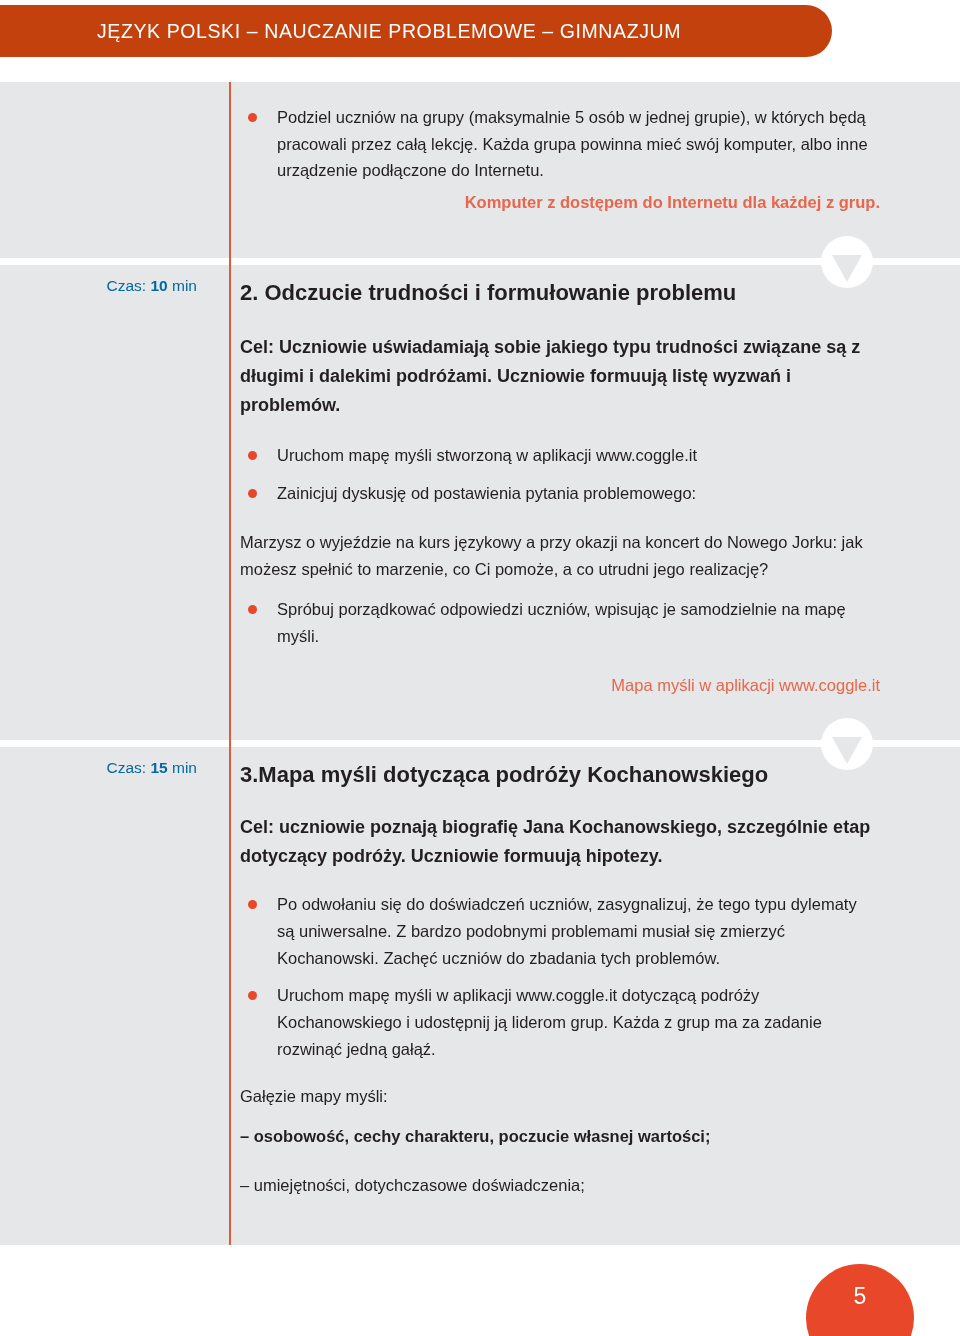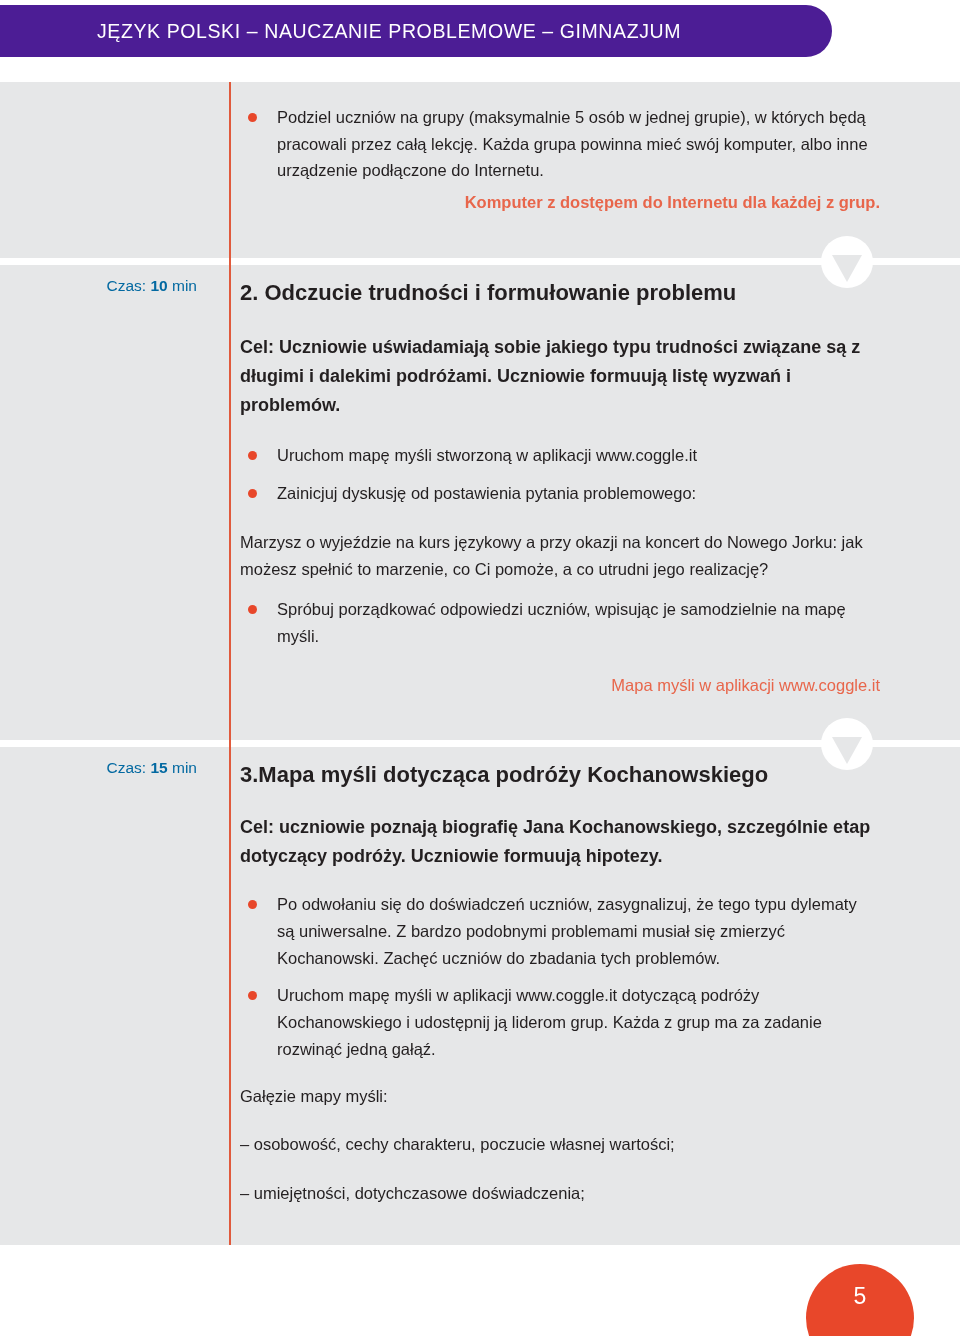--- a/index.html
+++ b/index.html
@@ -15,21 +15,21 @@
     overflow: hidden;
   }
 
   
   .header-banner {
     position: absolute;
     left: 0;
     top: 5px;
     width: 832px;
     height: 52px;
-    background: #4c1d95;
+    background: #c2410c;
     border-top-right-radius: 26px;
     border-bottom-right-radius: 26px;
     display: flex;
     align-items: center;
     text-align: right;
   }
   .header-title {
     color: #FFFFFF;
     font-size: 19.5px;
     letter-spacing: 0.6px;
@@ -281,21 +281,21 @@
           <span class="dot"></span>
           <span>Po odwołaniu się do doświadczeń uczniów, zasygnalizuj, że tego typu dylematy są uniwersalne. Z bardzo podobnymi problemami musiał się zmierzyć Kochanowski. Zachęć uczniów do zbadania tych problemów.</span>
         </li>
         <li style="margin-top:11px;">
           <span class="dot"></span>
           <span>Uruchom mapę myśli w aplikacji www.coggle.it dotyczącą podróży Kochanowskiego i udostępnij ją liderom grup. Każda z grup ma za zadanie rozwinąć jedną gałąź.</span>
         </li>
       </ul>
 
       <p class="para" style="margin-top:20px;">Gałęzie mapy myśli:</p>
-      <p class="para" style="margin-top:22px;">– osobowość, cechy charakteru, poczucie własnej wartości;</p>
+      <p class="para" style="margin-top:14px;font-weight:bold;">– osobowość, cechy charakteru, poczucie własnej wartości;</p>
       <p class="para" style="margin-top:22px;">– umiejętności, dotychczasowe doświadczenia;</p>
     </div>
   </div>
 
 </div>
 
 <div class="page-circle"></div>
 <div class="page-number">5</div>
 
 </body></html>

